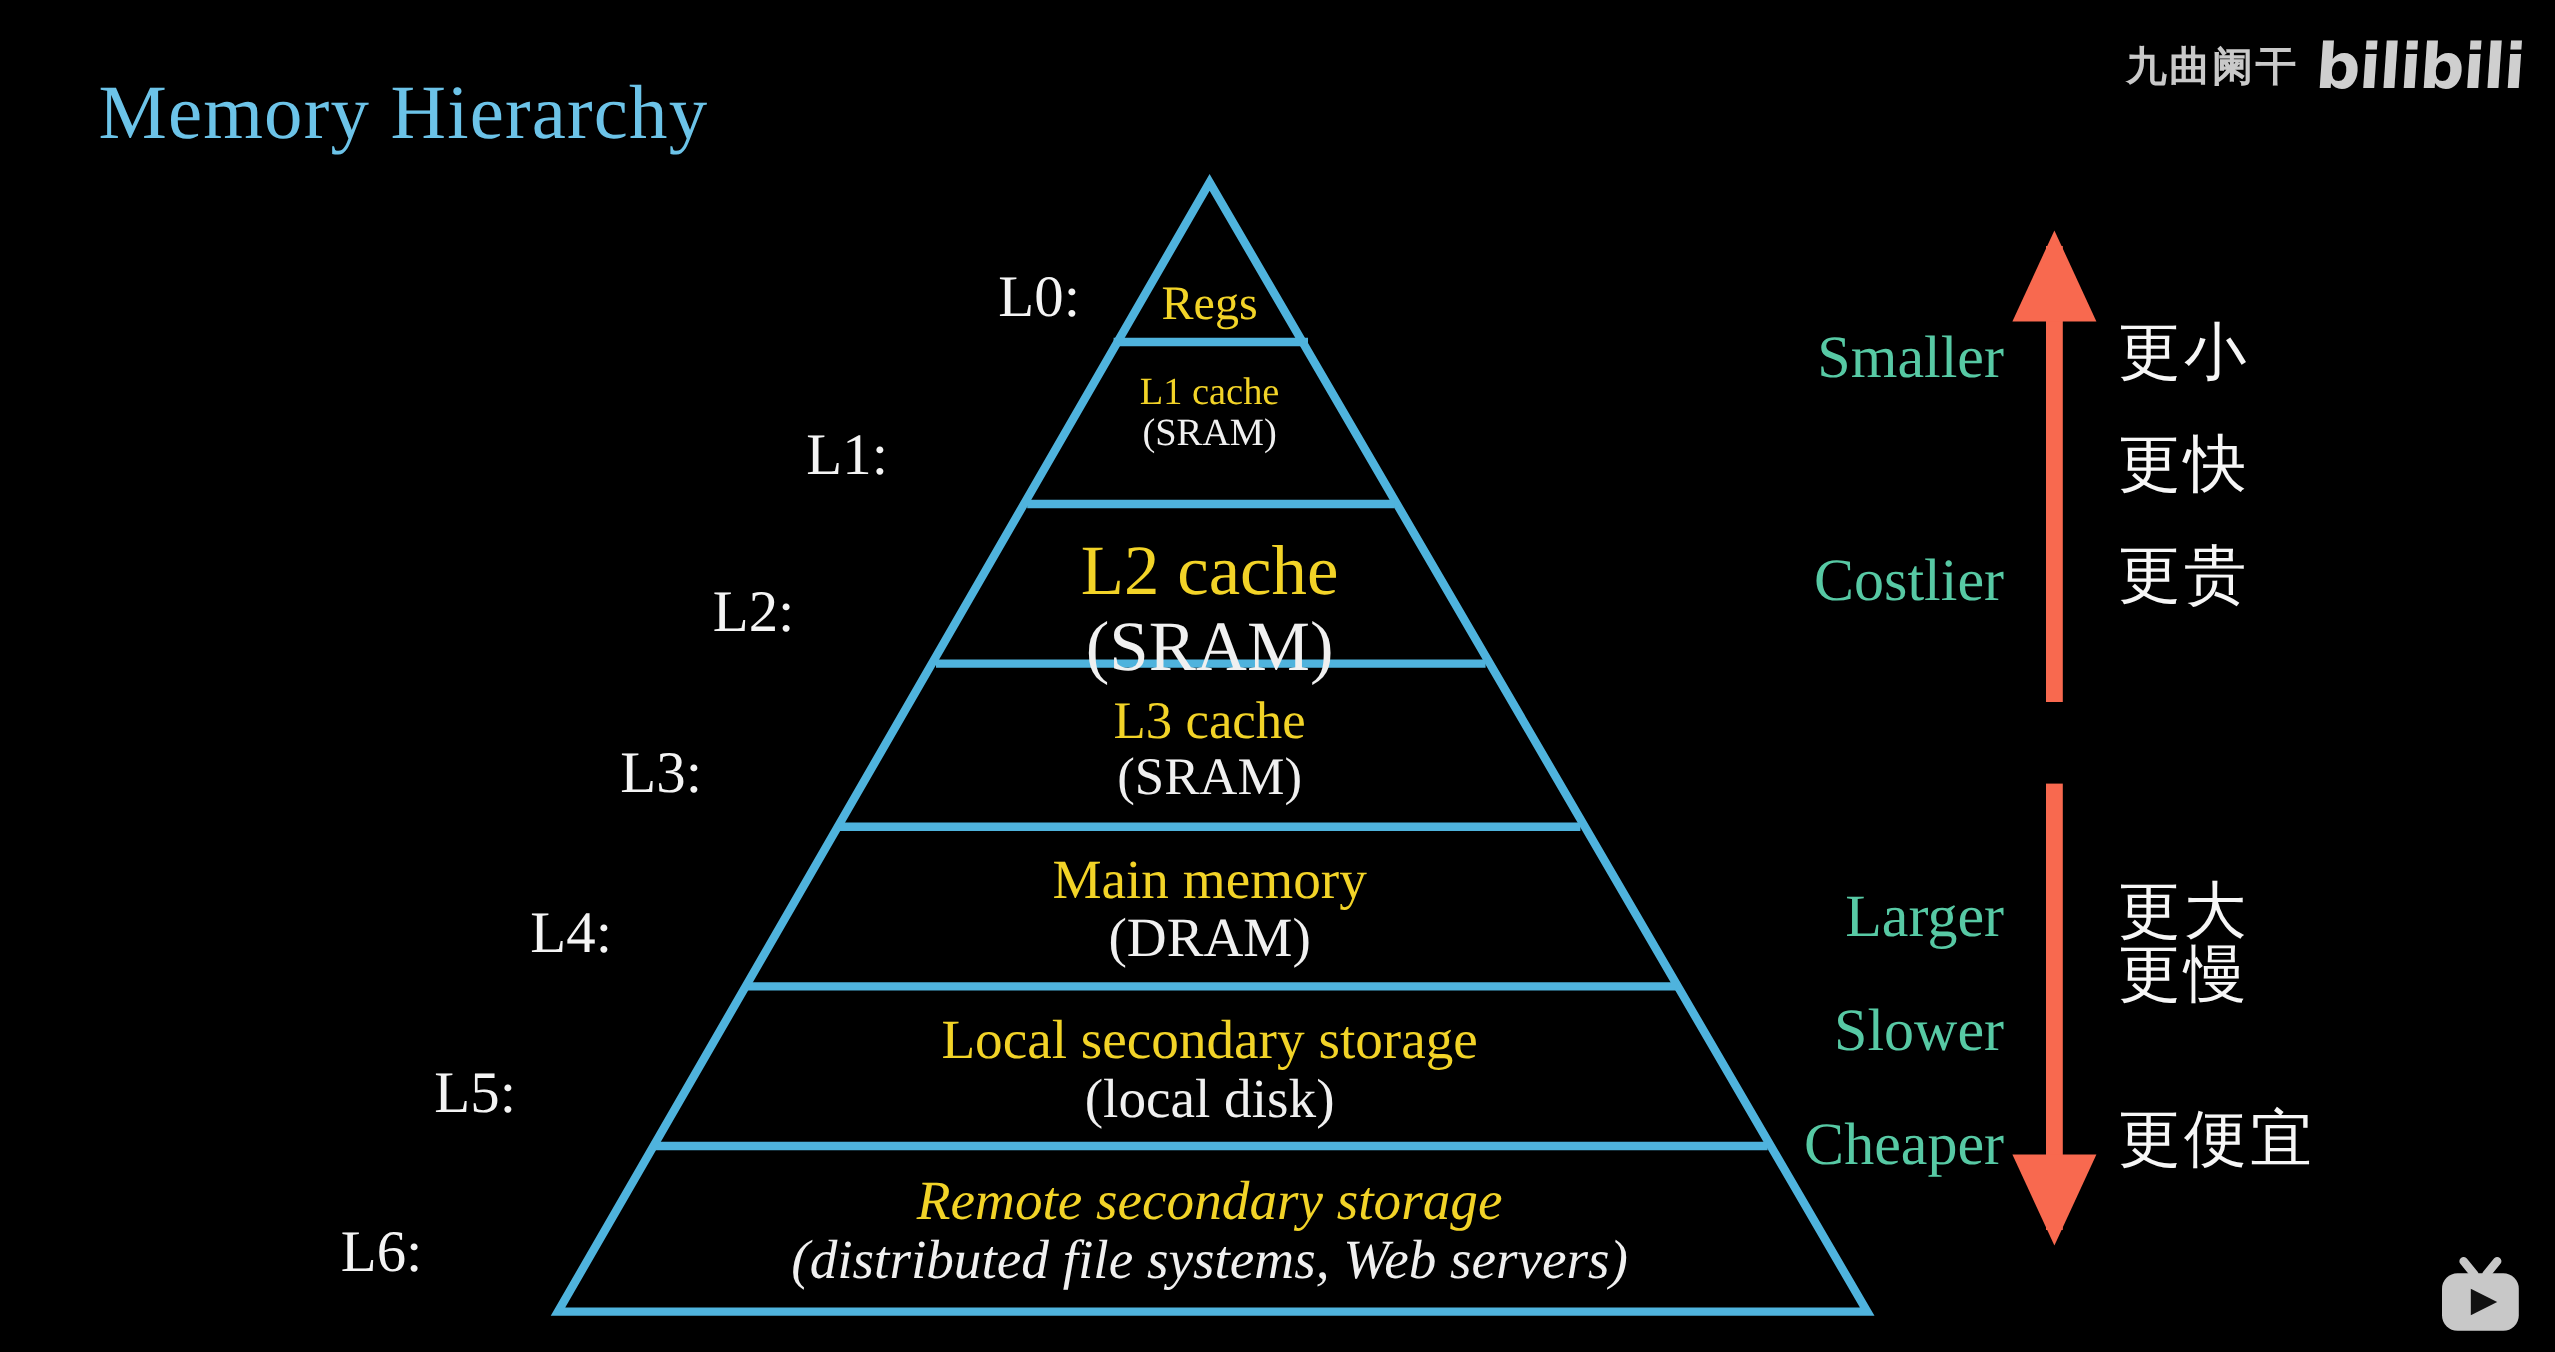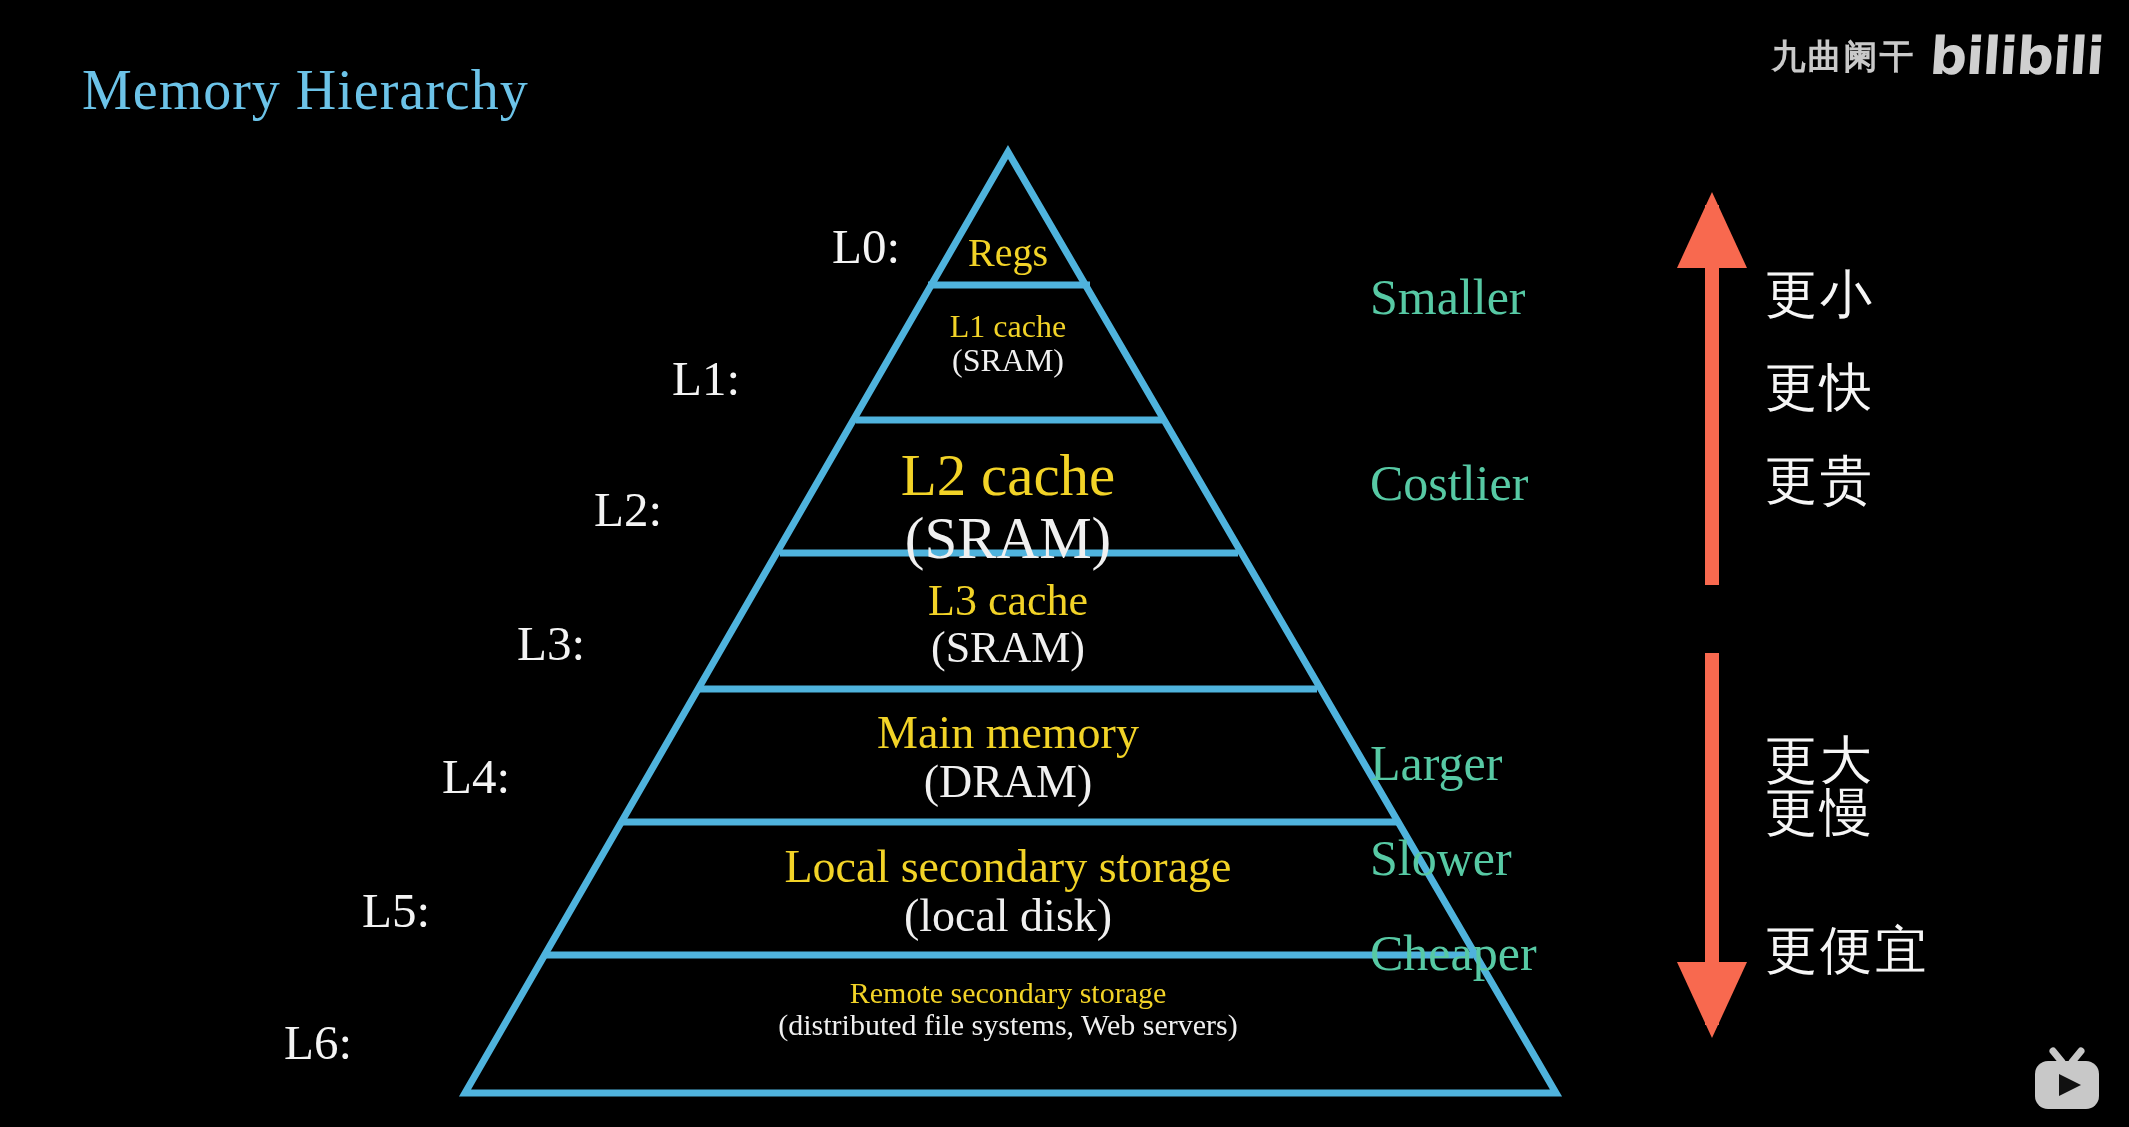--- a/index.html
+++ b/index.html
@@ -7,21 +7,21 @@
     width:2129px; height:1127px;
     background:#000;
     overflow:hidden;
     font-family:"Liberation Serif", "DejaVu Serif", serif;
   }
   #stage { position:relative; width:2129px; height:1127px; background:#000; }
 
   
   #page-title {
     position:absolute; left:82px; top:62px;
-    font-size:56px; line-height:1.0;
+    font-size:64px; line-height:1.0;
     color:#6cc3e8;
     letter-spacing:1px;
     white-space:nowrap;
   }
 
   
   #watermark {
     position:absolute; right:26px; top:30px;
     display:flex; align-items:center; gap:14px;
   }
@@ -61,20 +61,21 @@
     text-align:right;
   }
 
   
   .side-en {
     position:absolute;
     color:#57c9a4;
     font-size:50px;
     line-height:1;
     white-space:nowrap;
+    text-align:right;
     width:300px;
   }
   .side-zh {
     position:absolute;
     color:#f6f6f6;
     font-family:"DejaVu Sans","Liberation Sans",sans-serif;
     font-size:52px;
     line-height:1;
     white-space:nowrap;
     letter-spacing:3px;
@@ -139,21 +140,21 @@
   <div class="tier-text" style="left:408px; top:709px; font-size:46px;">
     <span class="tier-main">Main memory</span>
     <span class="tier-sub">(DRAM)</span>
   </div>
 
   <div class="tier-text" style="left:408px; top:843px; font-size:46px;">
     <span class="tier-main">Local secondary storage</span>
     <span class="tier-sub">(local disk)</span>
   </div>
 
-  <div class="tier-text" style="left:408px; top:977px; font-size:30px;">
+  <div class="tier-text" style="left:408px; top:977px; font-size:46px;font-style:italic;">
     <span class="tier-main">Remote secondary storage</span>
     <span class="tier-sub">(distributed file systems, Web servers)</span>
   </div>
 
   <div class="level-label" style="left:620px; top:222px; width:280px;">L0:</div>
   <div class="level-label" style="left:460px; top:354px; width:280px;">L1:</div>
   <div class="level-label" style="left:382px; top:485px; width:280px;">L2:</div>
   <div class="level-label" style="left:305px; top:619px; width:280px;">L3:</div>
   <div class="level-label" style="left:230px; top:752px; width:280px;">L4:</div>
   <div class="level-label" style="left:150px; top:886px; width:280px;">L5:</div>

